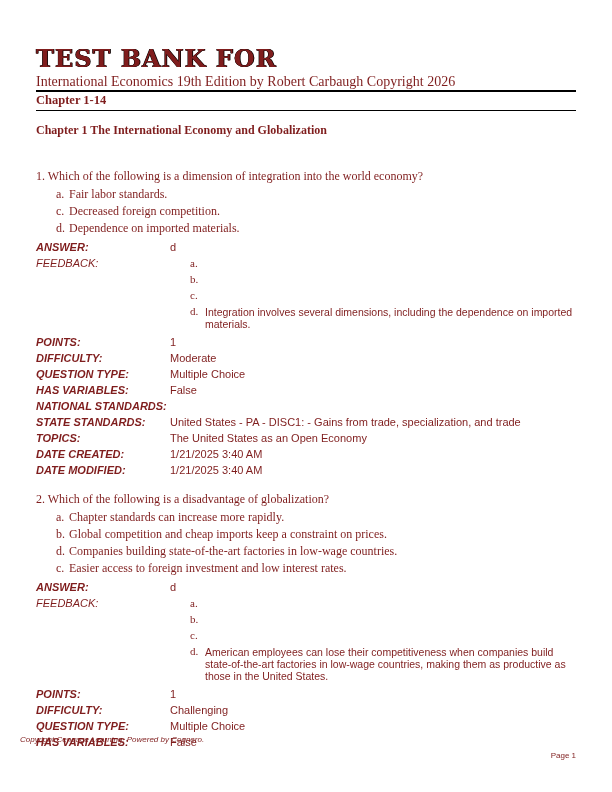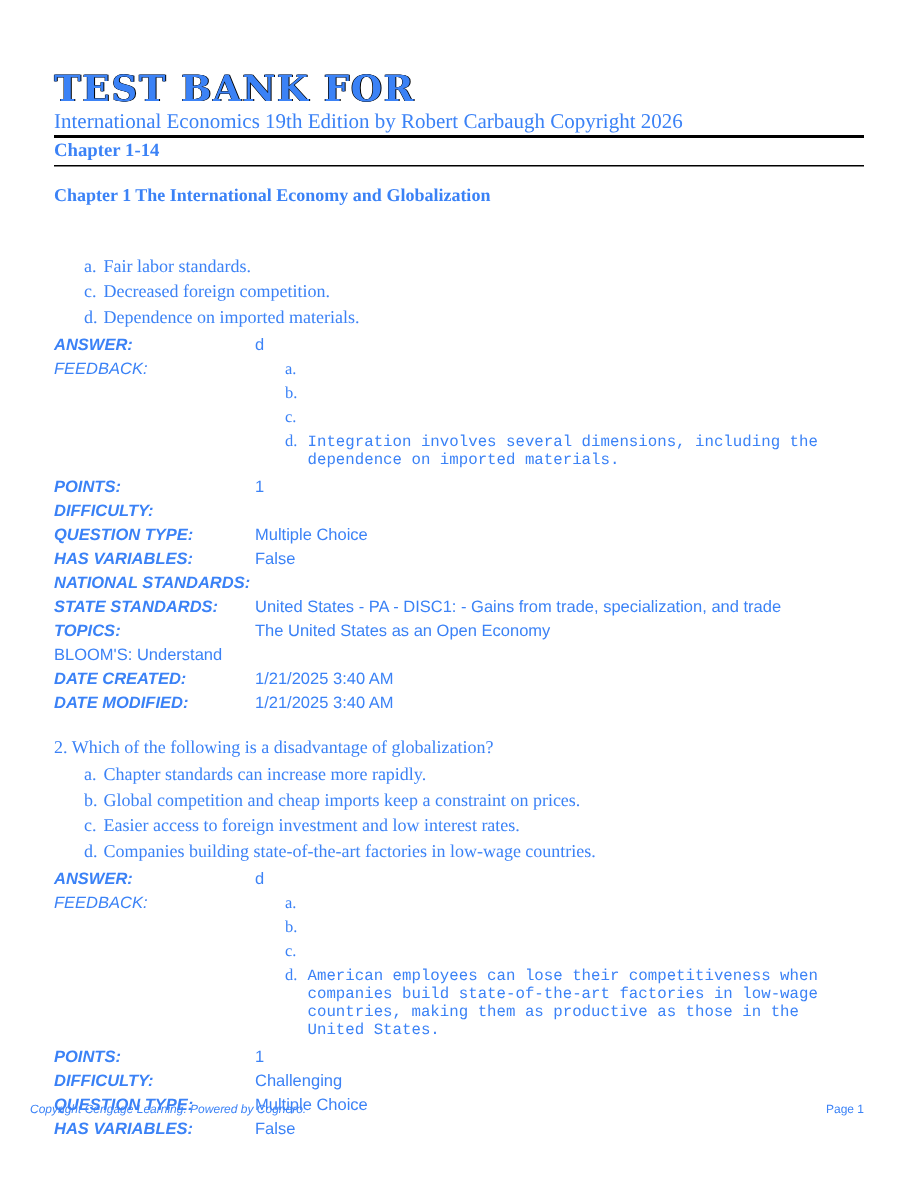--- a/index.html
+++ b/index.html
@@ -4,21 +4,21 @@
 <style>
   html,body{margin:0;padding:0;background:#e8e8e8;}
   .page{
     position:relative;
     width:612px;height:792px;
     margin:0 auto;
     background:#ffffff;
     box-sizing:border-box;
     padding:46px 36px 0 36px;
     font-family:"Liberation Serif", serif;
-    color:#3b82f6;
+    color:#7f1d1d;
     overflow:hidden;
   }
   
   .doc-title{
     font-family:"DejaVu Serif", serif;
     font-weight:bold;
     font-size:24px;
     line-height:26px;
     letter-spacing:1px;
     text-shadow:0.7px 0 0 #000, -0.4px 0 0 #000, 0 0.4px 0 #000;
@@ -74,53 +74,57 @@
     grid-template-columns:13px 1fr;
     column-gap:2px;
     margin-bottom:0px;
   }
   .fb-letter{
     font-family:"Liberation Serif", serif;
     font-size:11px;
     line-height:16px;
   }
   .fb-text{
-    font-family:Liberation Mono, monospace;
+    font-family:Liberation Sans, sans-serif;
     font-size:10.5px;
     line-height:12px;
     padding-top:3px;
     max-width:368px;
   }
   .fb-entry.filled{margin-bottom:4px;}
   
   .footer{
     position:absolute;
     left:20px;right:36px;top:735px;
     display:flex;
     justify-content:space-between;
     font-family:"Liberation Sans", sans-serif;
     font-size:8px;
     line-height:10px;
   }
   .footer .copyright{font-style:italic;}
-  .footer .pagenum{font-style:normal;}
+  .footer .pagenum{font-style:normal;margin-top:16px;}
 </style>
 </head>
 <body>
 
 <div class="page">
 
   <div class="doc-title">TEST BANK FOR</div>
   <div class="doc-subtitle">International Economics 19th Edition by Robert Carbaugh Copyright 2026</div>
   <hr class="rule-thick">
   <div class="chapter-range">Chapter 1-14</div>
   <hr class="rule-thin">
   <div class="chapter-heading">Chapter 1 The International Economy and Globalization</div>
 
   <div class="question">
+    <div class="q-line">
+      <span>1.</span>
+      <span>Which of the following is a dimension of integration into the world economy?</span>
+    </div>
     <div class="options">
       <div class="option">
         <span class="letter">a.</span><span class="opt-text">Fair labor standards.</span>
       </div>
       <div class="option">
         <span class="letter">c.</span><span class="opt-text">Decreased foreign competition.</span>
       </div>
       <div class="option">
         <span class="letter">d.</span><span class="opt-text">Dependence on imported materials.</span>
       </div>
@@ -152,20 +156,21 @@
         </div>
       </div>
     </div>
 
     <div class="kv">
       <span class="k">POINTS:</span>
       <span class="v">1</span>
     </div>
     <div class="kv">
       <span class="k">DIFFICULTY:</span>
+      <span class="v">Moderate</span>
     </div>
     <div class="kv">
       <span class="k">QUESTION TYPE:</span>
       <span class="v">Multiple Choice</span>
     </div>
     <div class="kv">
       <span class="k">HAS VARIABLES:</span>
       <span class="v">False</span>
     </div>
     <div class="kv">
@@ -173,21 +178,20 @@
     </div>
     <div class="kv">
       <span class="k">STATE STANDARDS:</span>
       <span class="v">United States - PA - DISC1: - Gains from trade, specialization, and trade</span>
     </div>
     <div class="kv">
       <span class="k">TOPICS:</span>
       <span class="v">The United States as an Open Economy</span>
     </div>
     <div class="kv">
-      <span class="v">BLOOM'S: Understand</span>
     </div>
     <div class="kv">
       <span class="k">DATE CREATED:</span>
       <span class="v">1/21/2025 3:40 AM</span>
     </div>
     <div class="kv">
       <span class="k">DATE MODIFIED:</span>
       <span class="v">1/21/2025 3:40 AM</span>
     </div>
   </div>
@@ -198,24 +202,24 @@
       <span>Which of the following is a disadvantage of globalization?</span>
     </div>
     <div class="options">
       <div class="option">
         <span class="letter">a.</span><span class="opt-text">Chapter standards can increase more rapidly.</span>
       </div>
       <div class="option">
         <span class="letter">b.</span><span class="opt-text">Global competition and cheap imports keep a constraint on prices.</span>
       </div>
       <div class="option">
+        <span class="letter">d.</span><span class="opt-text">Companies building state-of-the-art factories in low-wage countries.</span>
+      </div>
+      <div class="option">
         <span class="letter">c.</span><span class="opt-text">Easier access to foreign investment and low interest rates.</span>
-      </div>
-      <div class="option">
-        <span class="letter">d.</span><span class="opt-text">Companies building state-of-the-art factories in low-wage countries.</span>
       </div>
     </div>
 
     <div class="kv">
       <span class="k">ANSWER:</span>
       <span class="v">d</span>
     </div>
 
     <div class="feedback">
       <span class="k" style="font-style:italic">FEEDBACK:</span>

